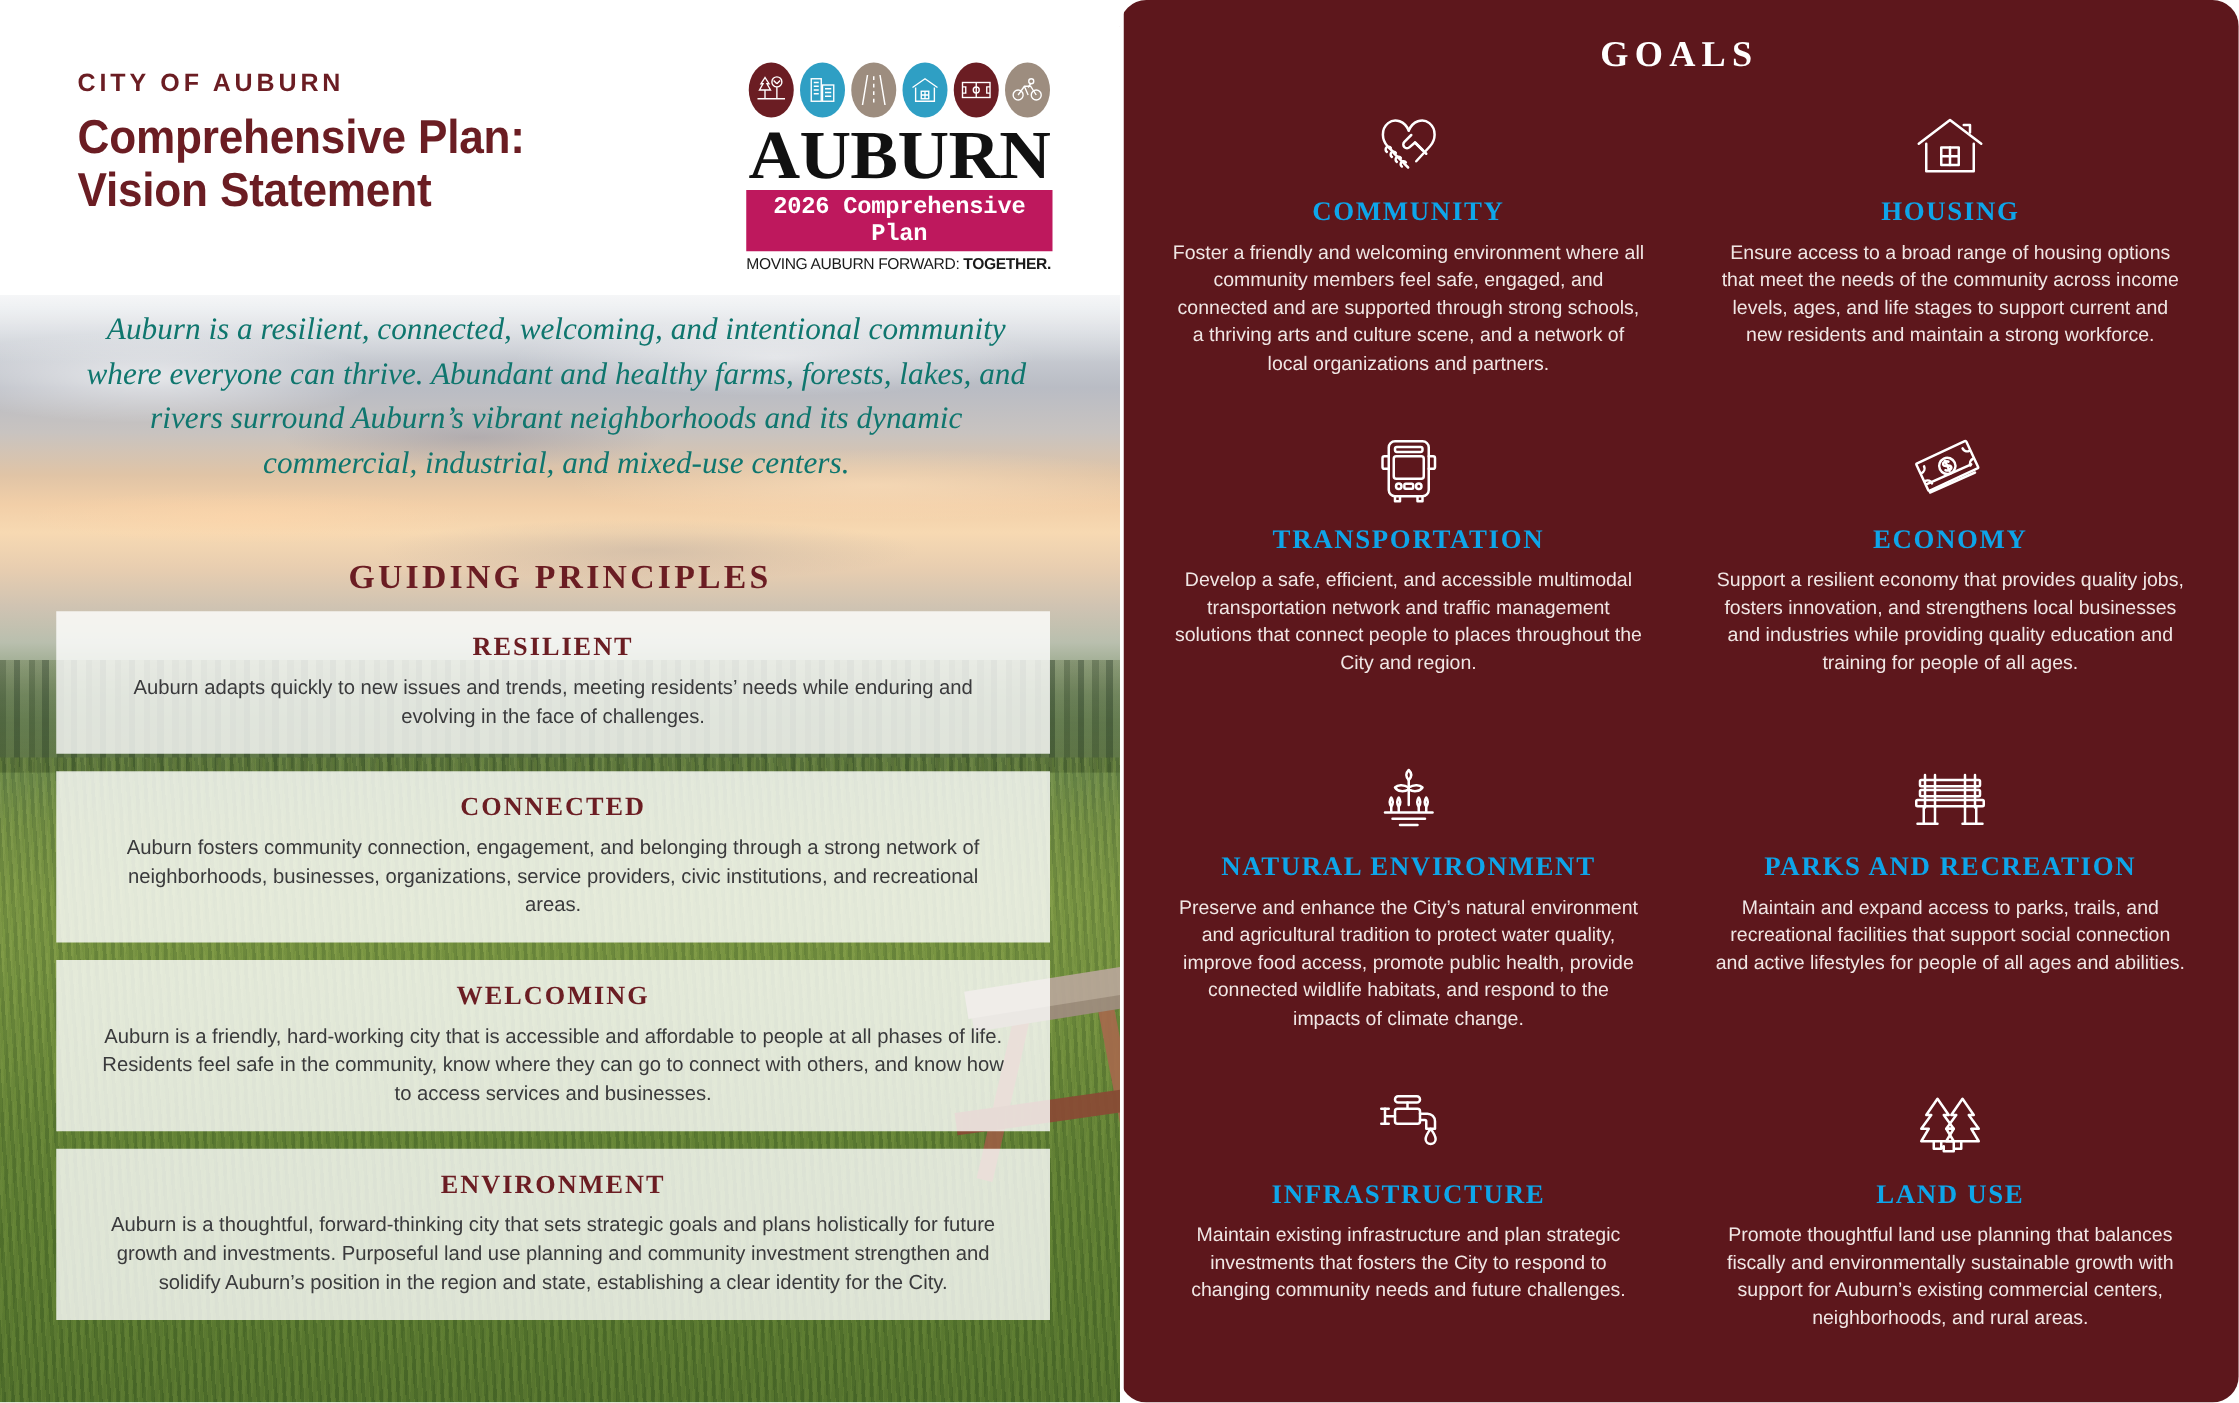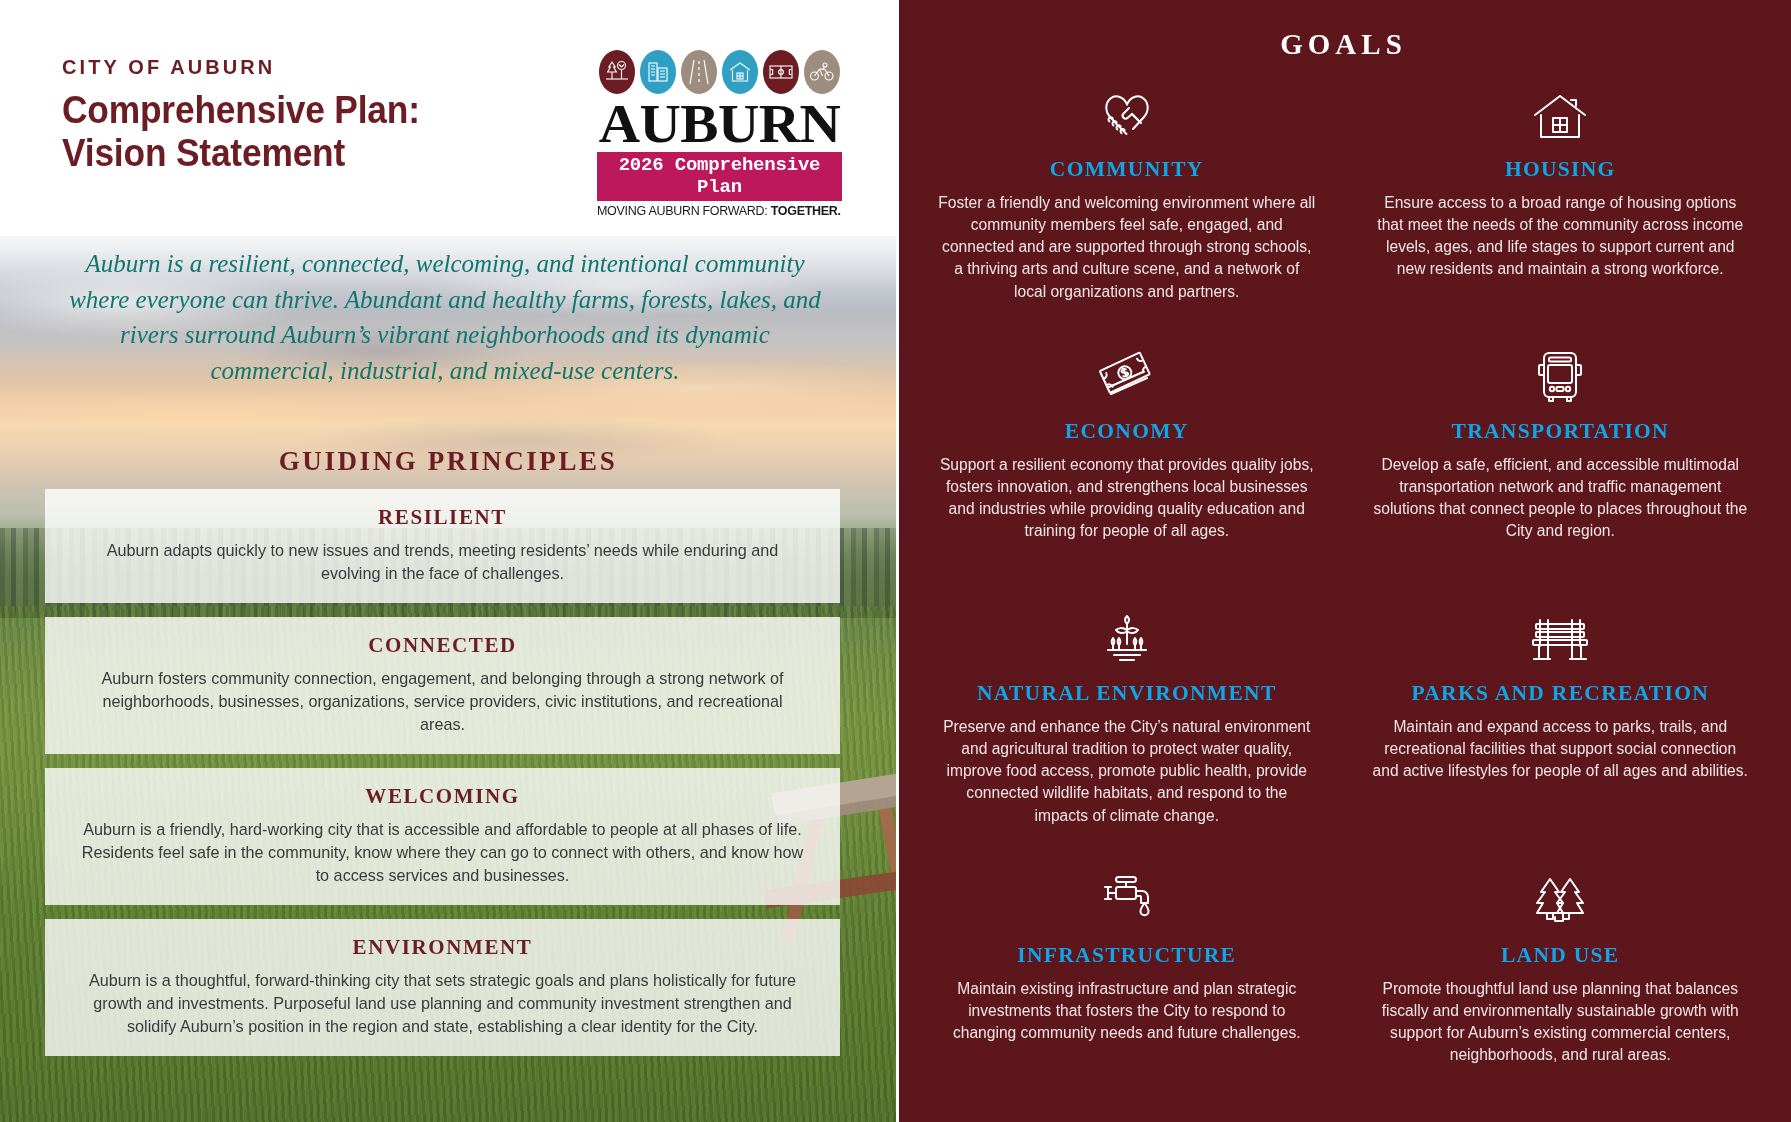--- a/index.html
+++ b/index.html
@@ -303,20 +303,21 @@
     color: #3a3a3c;
   }
 
   
   .right-panel {
     position: relative;
     width: 895px;
     height: 1122px;
     background: #5d171c;
     padding: 0;
+    border-radius: 21px;
   }
   .goals-heading {
     text-align: center;
     font-family: "Liberation Serif", serif;
     font-weight: bold;
     font-size: 29px;
     letter-spacing: 5px;
     color: #ffffff;
     padding-top: 28px;
   }
@@ -527,52 +528,52 @@
             <rect x="23" y="29" width="14" height="14"></rect>
             <path d="M30 29v14M23 36h14"></path>
           </svg>
         </div>
         <div class="goal-title">HOUSING</div>
         <div class="goal-body">Ensure access to a broad range of housing options that meet the needs of the community across income levels, ages, and life stages to support current and new residents and maintain a strong workforce.</div>
       </div>
 
       <div class="goal">
         <div class="goal-icon">
+          <svg width="56" height="58" viewBox="0 0 56 58" fill="none" stroke="#ffffff" stroke-width="2" stroke-linecap="round" stroke-linejoin="round">
+            <rect x="12" y="4" width="32" height="44" rx="5"></rect>
+            <rect x="17" y="8.5" width="22" height="4" rx="1.5"></rect>
+            <rect x="16" y="16" width="24" height="18" rx="2"></rect>
+            <circle cx="20" cy="40" r="2.2"></circle>
+            <circle cx="36" cy="40" r="2.2"></circle>
+            <rect x="24.5" y="38" width="7" height="4" rx="1"></rect>
+            <path d="M12 16H8.5a1.5 1.5 0 00-1.5 1.5v7A1.5 1.5 0 008.5 26H12"></path>
+            <path d="M44 16h3.5a1.5 1.5 0 011.5 1.5v7a1.5 1.5 0 01-1.5 1.5H44"></path>
+            <path d="M17 48v4h4v-4M35 48v4h4v-4"></path>
+          </svg>
+        </div>
+        <div class="goal-title">TRANSPORTATION</div>
+        <div class="goal-body">Develop a safe, efficient, and accessible multimodal transportation network and traffic management solutions that connect people to places throughout the City and region.</div>
+      </div>
+
+      <div class="goal">
+        <div class="goal-icon">
           <svg width="62" height="56" viewBox="0 0 62 56" fill="none" stroke="#ffffff" stroke-width="2" stroke-linecap="round" stroke-linejoin="round">
             <g transform="rotate(-25 31 25)">
               <rect x="8" y="10" width="44" height="24" rx="1"></rect>
               <circle cx="30" cy="22" r="6.5"></circle>
               <path d="M30 17.5v9M32.3 19.3c-.6-.8-1.5-1.1-2.5-1.1-1.3 0-2.3.7-2.3 1.8 0 2.4 5 1.3 5 3.8 0 1.2-1.1 1.9-2.6 1.9-1.1 0-2.1-.4-2.7-1.2"></path>
               <path d="M13 14.5a4 4 0 01-4 4M47 14.5a4 4 0 004 4M13 29.5a4 4 0 00-4-4M47 29.5a4 4 0 014-4"></path>
             </g>
             <path d="M13 39.5l33-14.5" transform="rotate(-25 31 25)" opacity="0"></path>
             <path d="M12 37.5l36-16"></path>
             <path d="M15 44l36-16"></path>
           </svg>
         </div>
         <div class="goal-title">ECONOMY</div>
         <div class="goal-body">Support a resilient economy that provides quality jobs, fosters innovation, and strengthens local businesses and industries while providing quality education and training for people of all ages.</div>
-      </div>
-
-      <div class="goal">
-        <div class="goal-icon">
-          <svg width="56" height="58" viewBox="0 0 56 58" fill="none" stroke="#ffffff" stroke-width="2" stroke-linecap="round" stroke-linejoin="round">
-            <rect x="12" y="4" width="32" height="44" rx="5"></rect>
-            <rect x="17" y="8.5" width="22" height="4" rx="1.5"></rect>
-            <rect x="16" y="16" width="24" height="18" rx="2"></rect>
-            <circle cx="20" cy="40" r="2.2"></circle>
-            <circle cx="36" cy="40" r="2.2"></circle>
-            <rect x="24.5" y="38" width="7" height="4" rx="1"></rect>
-            <path d="M12 16H8.5a1.5 1.5 0 00-1.5 1.5v7A1.5 1.5 0 008.5 26H12"></path>
-            <path d="M44 16h3.5a1.5 1.5 0 011.5 1.5v7a1.5 1.5 0 01-1.5 1.5H44"></path>
-            <path d="M17 48v4h4v-4M35 48v4h4v-4"></path>
-          </svg>
-        </div>
-        <div class="goal-title">TRANSPORTATION</div>
-        <div class="goal-body">Develop a safe, efficient, and accessible multimodal transportation network and traffic management solutions that connect people to places throughout the City and region.</div>
       </div>
 
       <div class="goal">
         <div class="goal-icon">
           <svg width="62" height="56" viewBox="0 0 62 56" fill="none" stroke="#ffffff" stroke-width="2" stroke-linecap="round" stroke-linejoin="round">
             <path d="M31 4c2.6 2.6 2.6 5.4 0 8-2.6-2.6-2.6-5.4 0-8z"></path>
             <path d="M31 12v20"></path>
             <path d="M31 18c-4.5-3-9-2-11 0 2 3.2 7 4 11 1.5z"></path>
             <path d="M31 18c4.5-3 9-2 11 0-2 3.2-7 4-11 1.5z"></path>
             <path d="M17 26c1.6 2.4 1.6 5 0 7.2-1.6-2.2-1.6-4.8 0-7.2z"></path>

